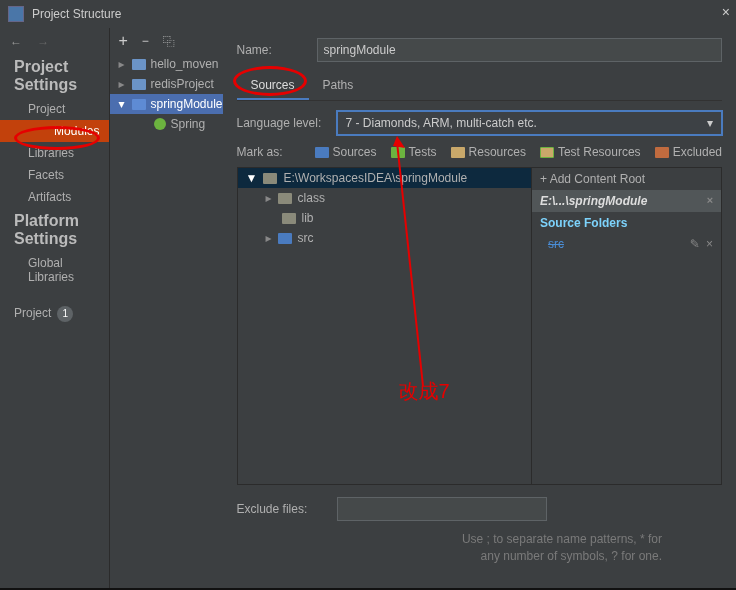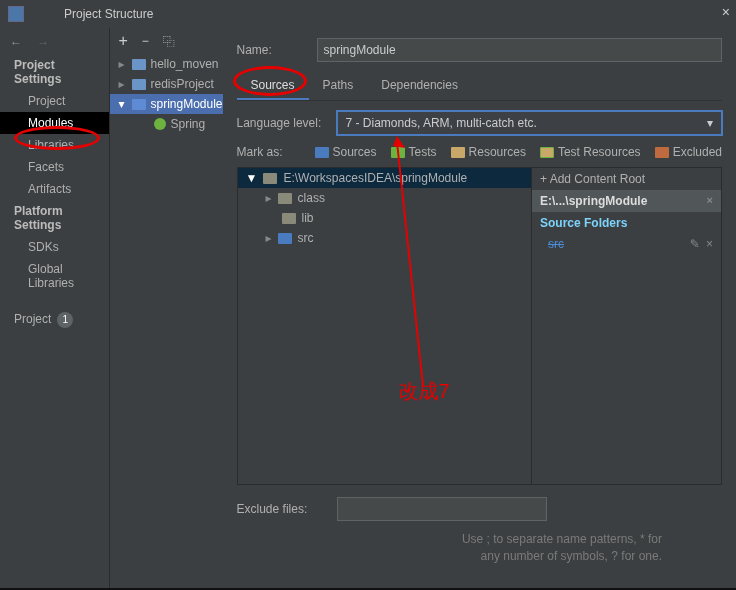--- a/index.html
+++ b/index.html
@@ -1,26 +1,26 @@
 <!DOCTYPE html>
 <html><head>
 <meta charset="utf-8">
 <style>
   *{box-sizing:border-box;margin:0;padding:0;font-family:"Segoe UI",Arial,sans-serif;font-size:12px;}
   body{background:#111;width:736px;height:590px;overflow:hidden;color:#b0b0b0;}
-  .titlebar{height:28px;background:#3c3f41;display:flex;align-items:center;padding:12px 8px;color:#ccc;position:relative;gap:32px;}
+  .titlebar{height:28px;background:#3c3f41;display:flex;align-items:center;padding:12px 8px;color:#ccc;position:relative;}
   .titlebar .appicon{width:16px;height:16px;background:#4a76a8;margin-right:8px;border:1px solid #668;}
   .titlebar .close{position:absolute;right:6px;top:4px;color:#ccc;font-size:14px;}
   .body{display:flex;height:560px;}
   .nav{width:118px;background:#3c3f41;padding:6px 0;position:relative;}
   .navicons{padding:0 10px 6px;color:#999;}
   .navicons span{margin-right:12px;}
-  .nav .heading{color:#bbb;font-weight:bold;padding:4px 10px 4px 14px;font-size:12px;}
+  .nav .heading{color:#bbb;font-weight:bold;padding:4px 10px 4px 14px;font-size:16px;}
   .nav .item{padding:4px 10px 4px 28px;color:#b0b0b0;cursor:pointer;}
-  .nav .item.sel{background:#000000;color:#fff;}
+  .nav .item.sel{background:#c2410c;color:#fff;text-align:right;}
   .badge{display:inline-block;background:#5e6366;color:#fff;border-radius:50%;width:16px;height:16px;text-align:center;line-height:16px;font-size:10px;margin-left:6px;}
   .circle{position:absolute;border:3px solid #e60000;border-radius:50%;pointer-events:none;}
   .c-modules{left:14px;top:98px;width:86px;height:24px;}
   .tree{width:120px;background:#3c3f41;border-left:1px solid #2b2b2b;position:relative;}
   .treetb{height:26px;display:flex;align-items:center;gap:14px;padding:0 8px;color:#ccc;}
   .treetb .plus{font-size:16px;}
   .trow{display:flex;align-items:center;padding:3px 0 3px 8px;color:#b0b0b0;gap:4px;cursor:pointer;}
   .trow.sel{background:#4b6eaf;color:#fff;}
   .arr{width:10px;color:#888;}
   .arr.sel{color:#fff;}
@@ -47,21 +47,21 @@
   .f-tres{background:#c9a86a;border:1px solid #6cb33f;}
   .f-exc{background:#c06b3f;}
   .content{display:flex;gap:0;height:318px;}
   .filetree{flex:1;background:#3c3f41;border:1px solid #2b2b2b;}
   .ftrow{display:flex;align-items:center;gap:6px;padding:3px 8px;color:#b0b0b0;}
   .ftrow.root{background:#0d293e;}
   .foldG{width:14px;height:11px;background:#8a8a7a;border-radius:1px;display:inline-block;}
   .foldBlu{width:14px;height:11px;background:#4a7bbf;border-radius:1px;display:inline-block;}
   .side{width:190px;background:#3c3f41;border:1px solid #2b2b2b;border-left:none;}
   .side .add{padding:4px 8px;color:#b0b0b0;cursor:pointer;}
-  .side .path{background:#515658;padding:4px 8px;color:#ddd;font-weight:bold;display:flex;justify-content:space-between;}
+  .side .path{background:#515658;padding:4px 8px;color:#ddd;font-weight:bold;display:flex;justify-content:space-between;font-style:italic;}
   .side .sect{padding:4px 8px;color:#7dd3fc;font-weight:bold;}
   .side .sf{padding:3px 8px 3px 16px;color:#4a8dd6;display:flex;justify-content:space-between;align-items:center;}
   .side .sf .t{text-decoration:line-through;}
   .side .m{color:#888;font-size:11px;}
   .exclude{margin-top:12px;}
   .hint{color:#7a7a7a;font-size:11px;text-align:right;padding-right:60px;line-height:1.4;margin-top:2px;}
   .annot{position:absolute;color:#e60000;font-size:20px;pointer-events:none;}
   svg.arrow{position:absolute;pointer-events:none;}
 </style>
 </head>
@@ -80,21 +80,20 @@
       <span>←</span>
       <span style="color:#666">→</span>
     </div>
     <div class="heading">Project Settings</div>
     <div class="item">Project</div>
     <div class="item sel">Modules</div>
     <div class="item">Libraries</div>
     <div class="item">Facets</div>
     <div class="item">Artifacts</div>
     <div class="heading">Platform Settings</div>
-    <div class="item">SDKs</div>
     <div class="item">Global Libraries</div>
     <div style="height:14px"></div>
     <div class="item" style="padding-left:14px">
       <span>Project</span><span class="badge">1</span>
     </div>
     <div class="circle c-modules"></div>
   </div>
 
   <div class="tree">
     <div class="treetb">
@@ -127,21 +126,20 @@
   </div>
 
   <div class="main">
     <div class="row">
       <span class="lbl">Name:</span>
       <input class="input" value="springModule" style="">
     </div>
     <div class="tabs">
       <div class="tab act">Sources</div>
       <div class="tab">Paths</div>
-      <div class="tab">Dependencies</div>
       <div class="circle c-sources"></div>
     </div>
     <div class="row">
       <span class="lblw">Language level:</span>
       <div class="select">
         <span>7 - Diamonds, ARM, multi-catch etc.</span>
         <span>▾</span>
       </div>
     </div>
     <div class="marks">

